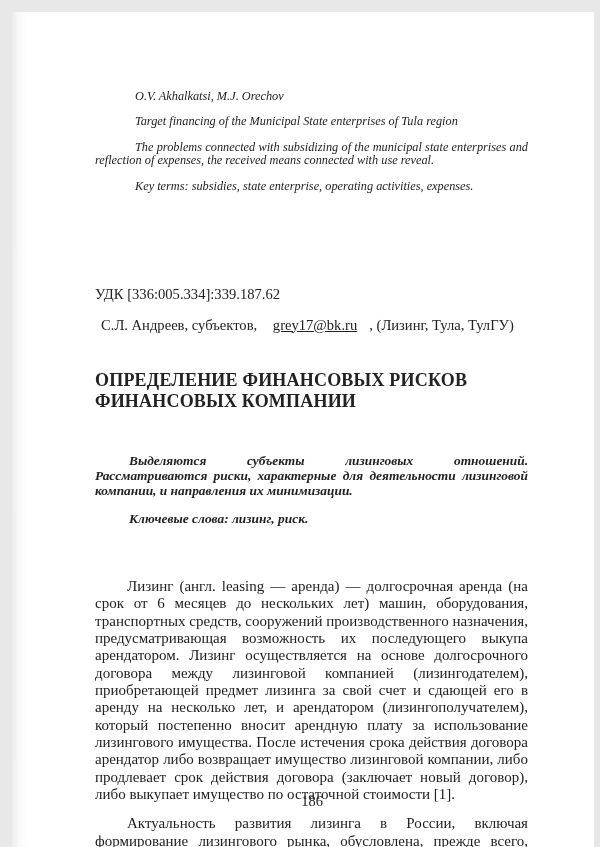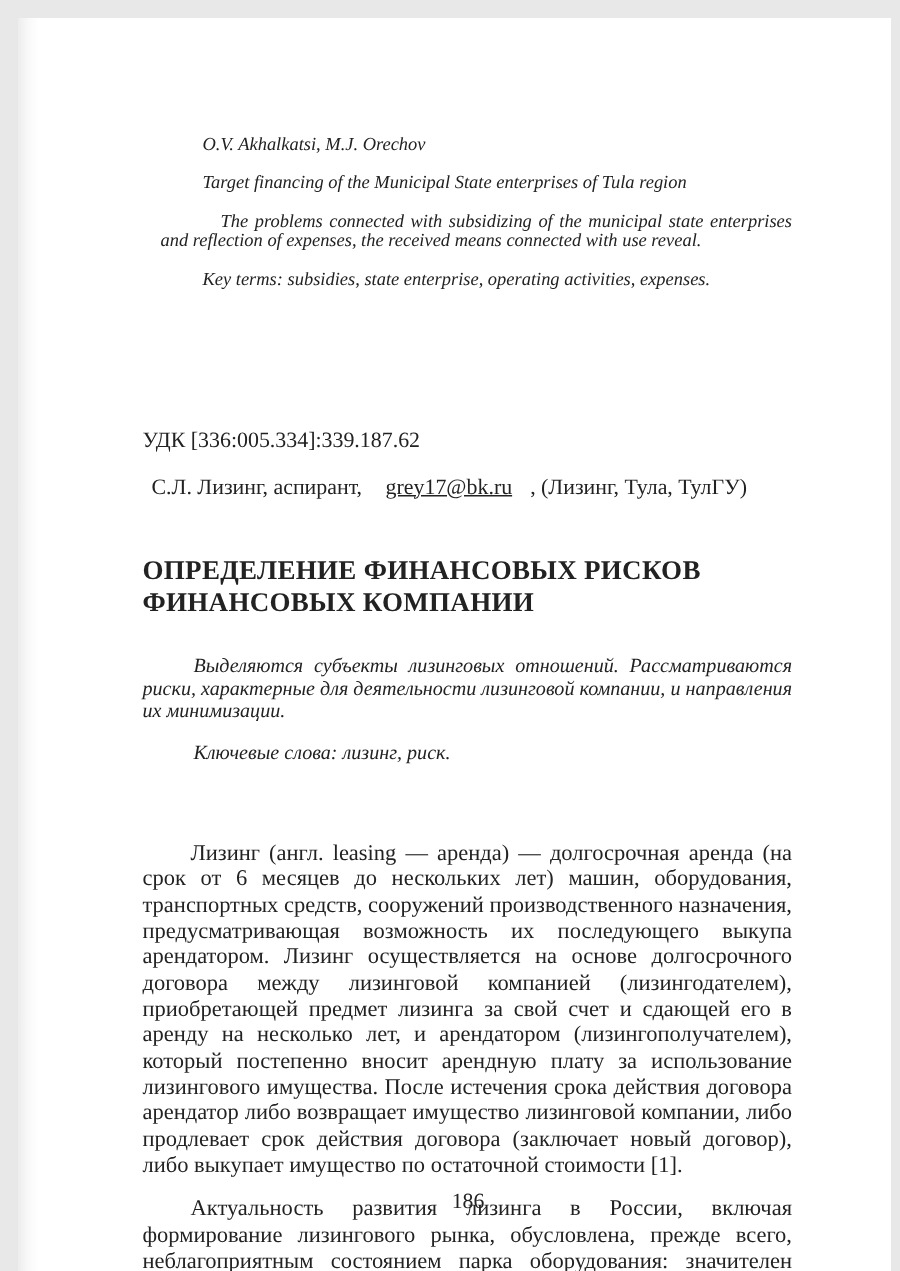--- a/index.html
+++ b/index.html
@@ -31,21 +31,21 @@
   }
   p { margin: 0; }
 
   
   .en-header {
     font-style: italic;
     font-size: 12.3px;
     line-height: 13.4px;
   }
   .en-header .indent { text-indent: 40px; }
-  .en-header .just { text-align: justify; margin-left: 12px; }
+  .en-header .just { text-align: justify; }
 
   
   .udc-block {
     margin-top: 68px;
     font-size: 14.6px;
     line-height: 18.5px;
   }
   .email {
     color: inherit;
     text-decoration: underline;
@@ -56,24 +56,25 @@
   .title {
     margin-top: 18px;
     font-size: 18px;
     font-weight: bold;
     line-height: 20.5px;
     letter-spacing: 0.2px;
   }
 
   
   .abstract {
-    margin-top: 7px;
+    margin-top: 24px;
     font-style: italic;
     font-size: 13.4px;
     line-height: 15.2px;
+    font-weight: bold;
   }
   .abstract .indent { text-indent: 34px; }
   .abstract .just { text-align: justify; }
 
   
   .body-text {
     margin-top: 28px;
     font-size: 15px;
     line-height: 17.35px;
     text-align: justify;
@@ -97,21 +98,21 @@
 
     <section class="en-header">
       <p class="indent">O.V. Akhalkatsi, M.J. Orechov</p>
       <p class="indent">Target financing of the Municipal State enterprises of Tula region</p>
       <p class="indent just">The problems connected with subsidizing of the municipal state enterprises and reflection of expenses, the received means connected with use reveal.</p>
       <p class="indent">Key terms: subsidies, state enterprise, operating activities, expenses.</p>
     </section>
 
     <section class="udc-block">
       <p>УДК [336:005.334]:339.187.62</p>
-      <p><span>С.Л. Лизинг, аспирант, </span><a class="email">grey17@bk.ru</a><span>, (Лизинг, Тула, ТулГУ)</span></p>
+      <p><span>С.Л. Андреев, субъектов, </span><a class="email">grey17@bk.ru</a><span>, (Лизинг, Тула, ТулГУ)</span></p>
     </section>
 
     <h1 class="title"><span>ОПРЕДЕЛЕНИЕ ФИНАНСОВЫХ РИСКОВ</span><br><span>ФИНАНСОВЫХ КОМПАНИИ</span></h1>
 
     <section class="abstract">
       <p class="indent just">Выделяются субъекты лизинговых отношений. Рассматриваются риски, характерные для деятельности лизинговой компании, и направления их минимизации.</p>
       <p class="indent">Ключевые слова: лизинг, риск.</p>
     </section>
 
     <section class="body-text">

